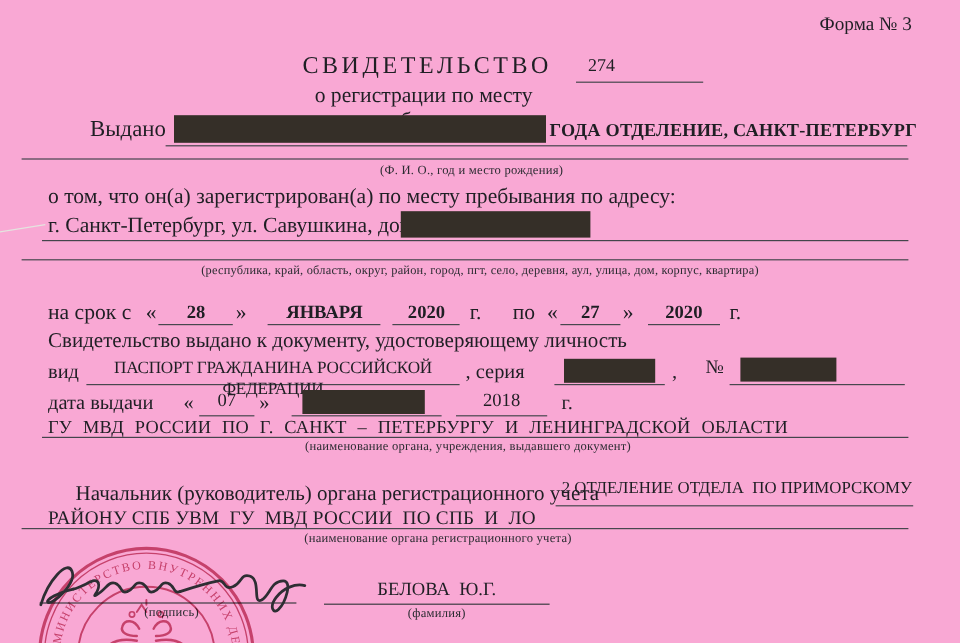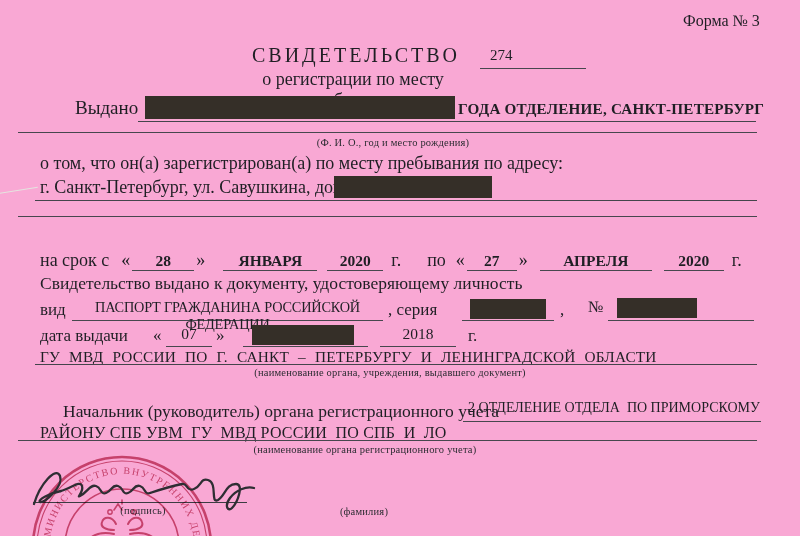--- a/index.html
+++ b/index.html
@@ -41,34 +41,34 @@
   <div class="abs rule" style="top:132px;left:18px;width:739px;"></div>
   <div class="abs cap" style="top:137px;left:0;width:786px;text-align:center;">(Ф. И. О., год и место рождения)</div>
 
   <div class="abs" style="top:153px;left:40px;font-size:18px;">о том, что он(а) зарегистрирован(а) по месту пребывания по адресу:</div>
 
   <div class="abs" style="top:175px;left:35px;width:722px;height:25px;border-bottom:1.5px solid #44444b;"></div>
   <div class="abs" style="top:177px;left:40px;font-size:18px;">г. Санкт-Петербург, ул. Савушкина, дом</div>
   <div class="abs redact" style="top:176px;left:334px;width:158px;height:22px;"></div>
 
   <div class="abs rule" style="top:216px;left:18px;width:739px;"></div>
+  <div class="abs cap" style="top:220px;left:0;width:800px;text-align:center;font-size:10.3px;">(республика, край, область, округ, район, город, пгт, село, деревня, аул, улица, дом, корпус, квартира)</div>
 
   <div class="abs" style="top:250px;left:40px;font-size:18px;display:flex;align-items:flex-end;">
     <span>на срок с</span>
     <span style="margin-left:12px;">«</span>
     <span class="ucell bold" style="width:62px;margin-left:2px;font-size:15.5px;">28</span>
     <span style="margin-left:2px;">»</span>
     <span class="ucell bold" style="width:94px;margin-left:18px;font-size:15.5px;">ЯНВАРЯ</span>
     <span class="ucell bold" style="width:56px;margin-left:10px;font-size:15.5px;">2020</span>
     <span style="margin-left:8px;">г.</span>
     <span style="margin-left:26px;">по</span>
     <span style="margin-left:10px;">«</span>
     <span class="ucell bold" style="width:50px;margin-left:2px;font-size:15.5px;">27</span>
     <span style="margin-left:2px;">»</span>
-    <span class="ucell bold" style="width:112px;margin-left:12px;font-size:15.5px;">АПРЕЛЯ</span>
     <span class="ucell bold" style="width:60px;margin-left:12px;font-size:15.5px;">2020</span>
     <span style="margin-left:8px;">г.</span>
   </div>
 
   <div class="abs" style="top:273px;left:40px;font-size:17.5px;">Свидетельство выдано к документу, удостоверяющему личность</div>
 
   <div class="abs" style="top:300px;left:40px;font-size:17px;">вид</div>
   <div class="abs ucell" style="top:299px;left:72px;width:311px;height:21px;font-size:14.3px;letter-spacing:-.2px;">ПАСПОРТ ГРАЖДАНИНА РОССИЙСКОЙ ФЕДЕРАЦИИ</div>
   <div class="abs" style="top:300px;left:388px;font-size:17px;">, серия</div>
   <div class="abs" style="top:299px;left:462px;width:92px;height:21px;border-bottom:1.4px solid #47474e;"></div>
@@ -93,20 +93,21 @@
 
   <div class="abs" style="top:401px;left:40px;font-size:17.5px;margin-left:23px;">Начальник (руководитель) органа регистрационного учета</div>
   <div class="abs ucell pre" style="top:400px;left:463px;width:294px;height:21px;font-size:14px;text-align:center;padding-left:4px;">2 ОТДЕЛЕНИЕ ОТДЕЛА  ПО ПРИМОРСКОМУ</div>
   <div class="abs pre" style="top:424px;left:40px;font-size:16px;letter-spacing:.2px;">РАЙОНУ СПБ УВМ  ГУ  МВД РОССИИ  ПО СПБ  И  ЛО</div>
   <div class="abs rule" style="top:440px;left:18px;width:739px;"></div>
   <div class="abs cap" style="top:444px;left:0;width:730px;text-align:center;">(наименование органа регистрационного учета)</div>
 
   <div class="abs" style="top:502px;left:33px;width:214px;height:0;border-top:1.4px solid #3c3c42;z-index:1;"></div>
   <div class="abs cap" style="top:505px;left:93px;width:100px;text-align:center;z-index:1;">(подпись)</div>
 
+  <div class="abs ucell pre" style="top:483px;left:270px;width:188px;height:20px;font-size:15.5px;border-bottom-color:#3c3c42;">БЕЛОВА  Ю.Г.</div>
   <div class="abs cap" style="top:506px;left:270px;width:188px;text-align:center;">(фамилия)</div>
 
   <svg class="abs" style="top:450px;left:26px;z-index:2;mix-blend-mode:multiply;opacity:.85;" width="192" height="192" viewBox="0 0 192 192">
     <defs>
       <path id="ringPath" d="M 24,96 A 72,72 0 1 1 168,96 A 72,72 0 1 1 24,96"></path>
       <path id="codePath" d="M 28,96 A 68,68 0 0 0 164,96"></path>
     </defs>
     <circle cx="96" cy="96" r="89" fill="none" stroke="#c2466b" stroke-width="2.6"></circle>
     <circle cx="96" cy="96" r="85" fill="none" stroke="#c2466b" stroke-width="1.1"></circle>
     <circle cx="96" cy="96" r="57" fill="none" stroke="#c2466b" stroke-width="1.6"></circle>

